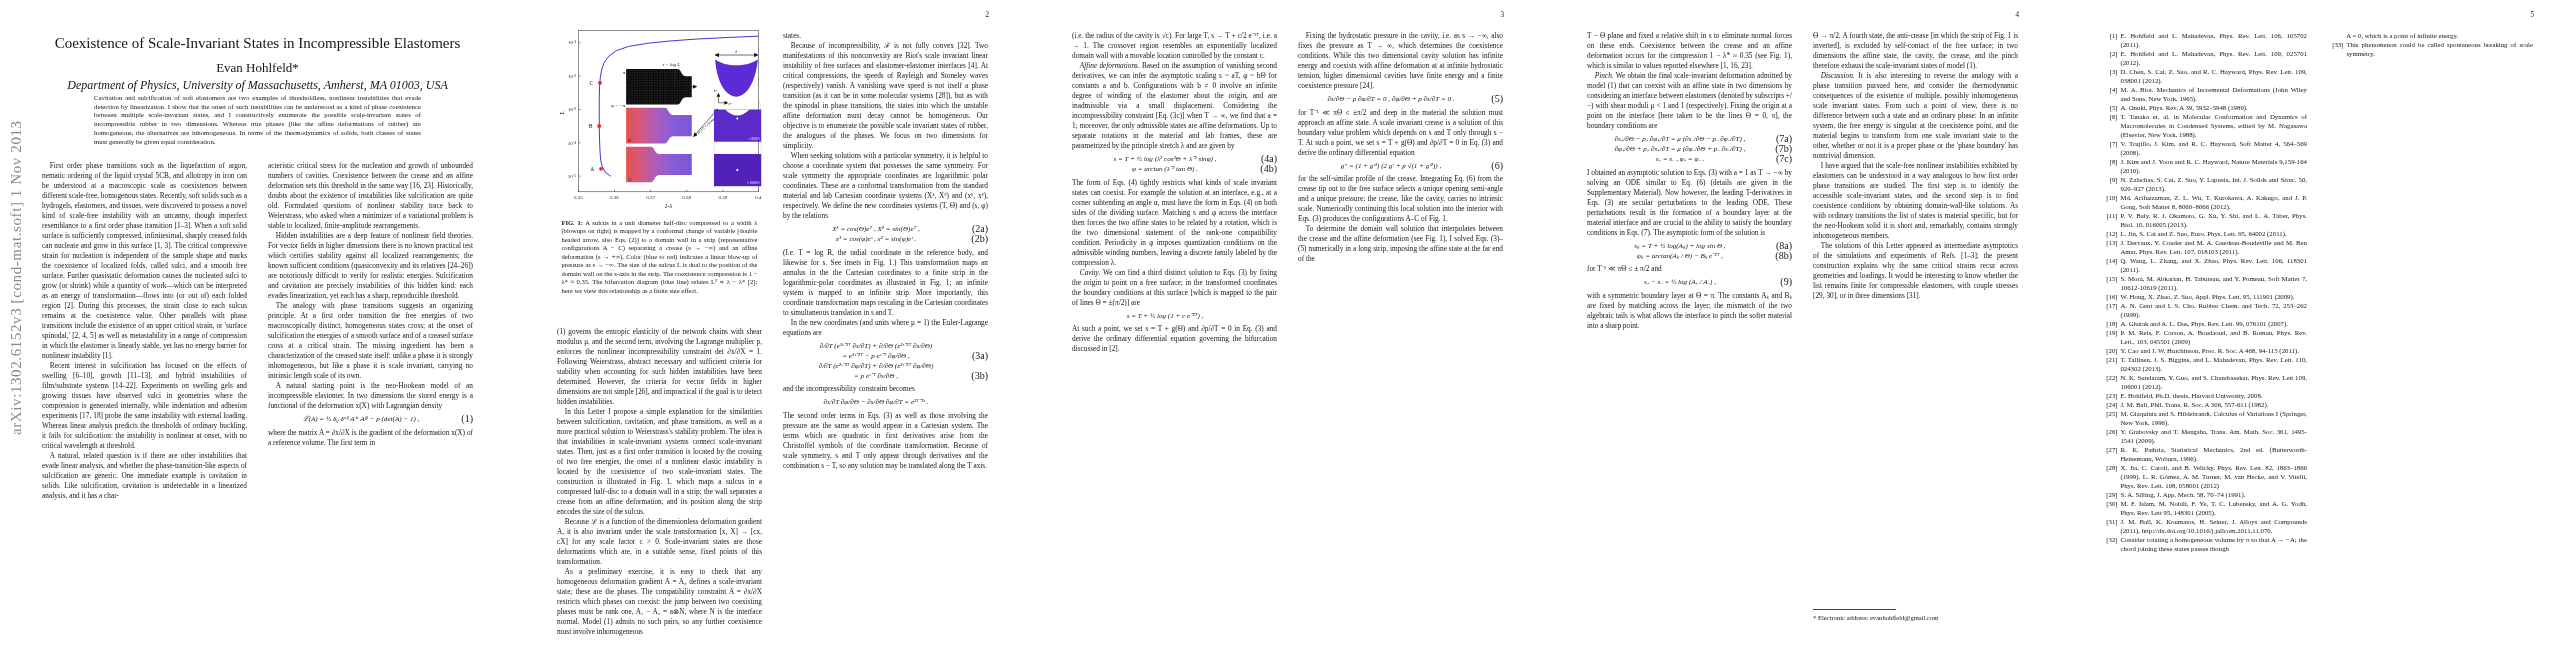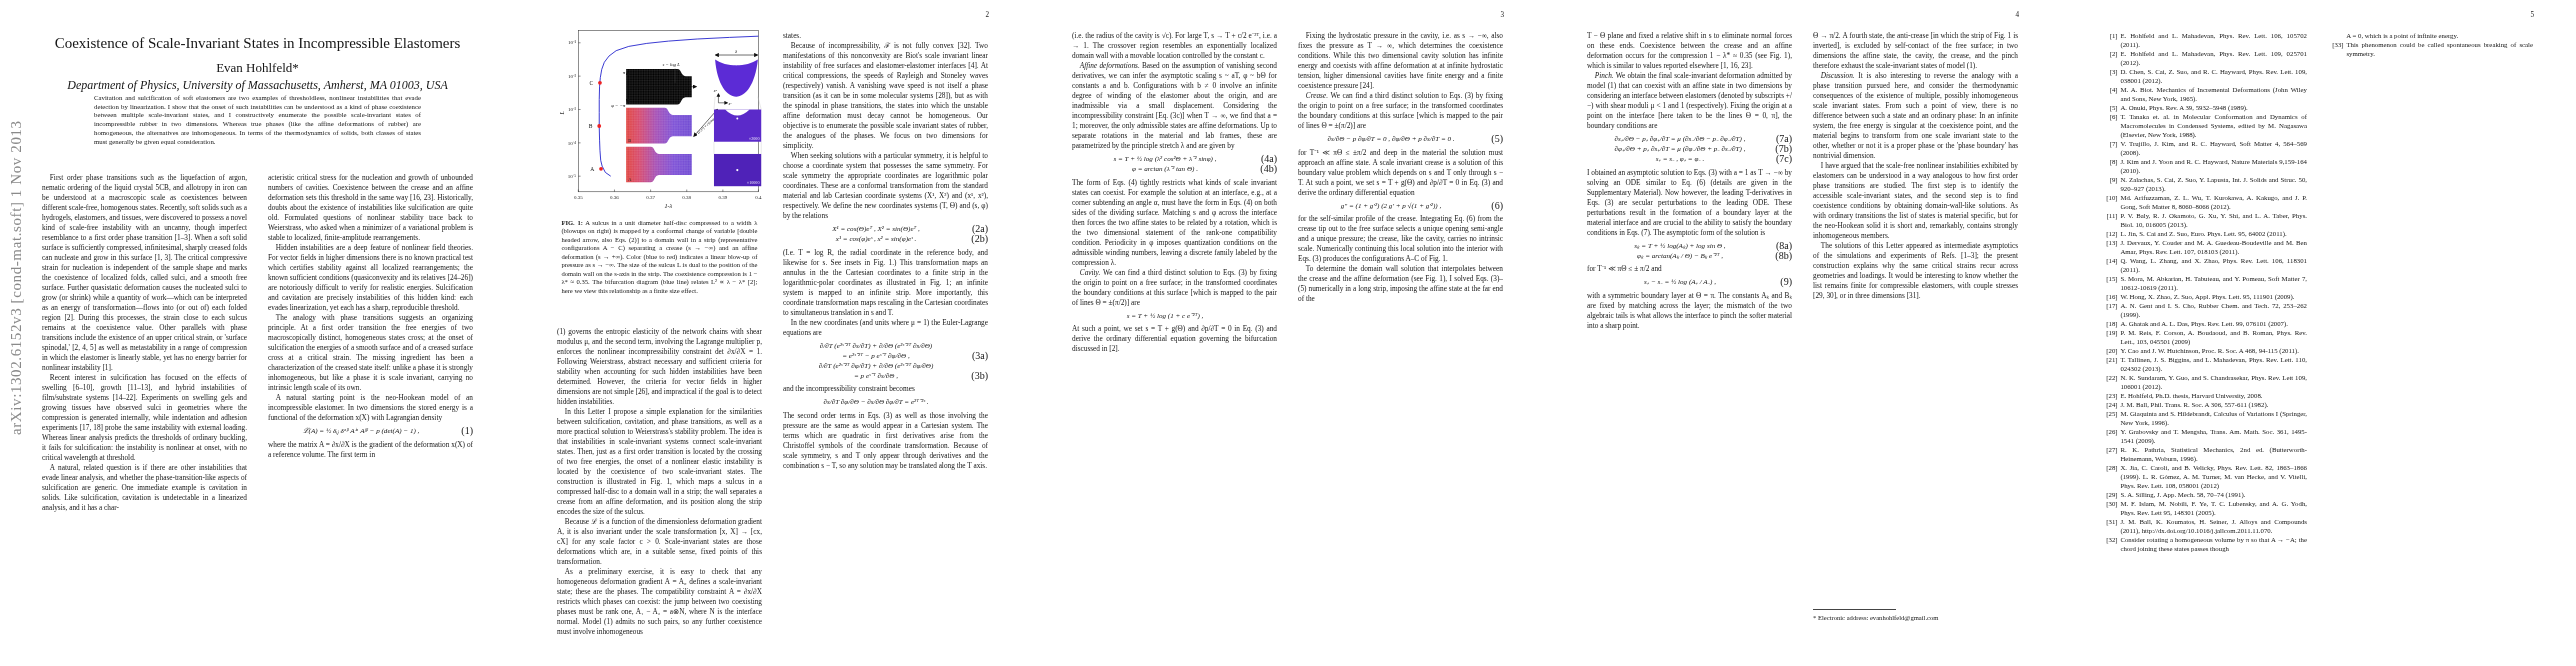--- a/index.html
+++ b/index.html
@@ -16,21 +16,21 @@
   .hdr{position:absolute;left:42px;top:37px;width:431px;text-align:center;}
   .title{font-size:15px;font-weight:normal;line-height:13.3px;}
   .author{margin-top:10px;font-size:13px;}
   .affil{margin-top:2.2px;font-size:12px;font-style:italic;}
   .abstract{position:absolute;left:94px;top:94px;width:327px;font-size:6.8px;
             line-height:8.7px;text-align:justify;}
   
   .col{position:absolute;width:205px;overflow:hidden;font-size:7.3px;line-height:10px;
        text-align:justify;}
   .c-left{left:42px;} .c-right{left:268px;}
-  .top1{top:173px;height:477px;} .topN{top:31px;height:618px;}
+  .top1{top:161px;height:477px;} .topN{top:31px;height:618px;}
   .col p{margin:0;text-indent:7.8px;}
   .col p.ni{text-indent:0;}
   .eq{margin:3.3px 0;}
   .eqrow{display:flex;align-items:flex-start;}
   .eqbody{flex:1;text-align:center;font-style:italic;font-size:7.1px;}
   .eqnum{flex:none;width:19px;text-align:right;font-size:10px;}
   
   .figbox{position:absolute;left:42px;top:24.5px;width:205px;}
   .figcap{margin-top:3.3px;font-size:6.6px;line-height:8.5px;text-align:justify;
           width:196px;margin-left:4.4px;}
@@ -301,21 +301,20 @@
         <div class="eq">
           <div class="eqrow">
             <span class="eqbody">s = T + ½ log (1 + c e⁻²ᵀ) ,</span>
             <span class="eqnum"></span>
           </div>
         </div>
         <p class="ni">At such a point, we set s = T + g(Θ) and ∂p/∂T = 0 in Eq. (3) and derive the ordinary differential equation governing the bifurcation discussed in [2].</p>
       </div>
     <div class="col c-right topN">
         <p>Fixing the hydrostatic pressure in the cavity, i.e. as s → −∞, also fixes the pressure as T → ∞, which determines the coexistence conditions. While this two dimensional cavity solution has infinite energy and coexists with affine deformation at at infinite hydrostatic tension, higher dimensional cavities have finite energy and a finite coexistence pressure [24].</p>
-        <p><i>Crease. </i>We can find a third distinct solution to Eqs. (3) by fixing the origin to point on a free surface; in the transformed coordinates the boundary conditions at this surface [which is mapped to the pair of lines Θ = ±(π/2)] are</p>
         <div class="eq">
           <div class="eqrow">
             <span class="eqbody">∂s/∂Θ − p ∂φ/∂T = 0 ,    ∂φ/∂Θ + p ∂s/∂T = 0 .</span>
             <span class="eqnum">(5)</span>
           </div>
         </div>
         <p class="ni">for T⁻¹ ≪ πΘ ≤ ±π/2 and deep in the material the solution must approach an affine state. A scale invariant crease is a solution of this boundary value problem which depends on s and T only through s − T. At such a point, we set s = T + g(Θ) and ∂p/∂T = 0 in Eq. (3) and derive the ordinary differential equation</p>
         <div class="eq">
           <div class="eqrow">
             <span class="eqbody">g″ = (1 + g′²) (2 g′ + p √(1 + g′²)) ,</span>

